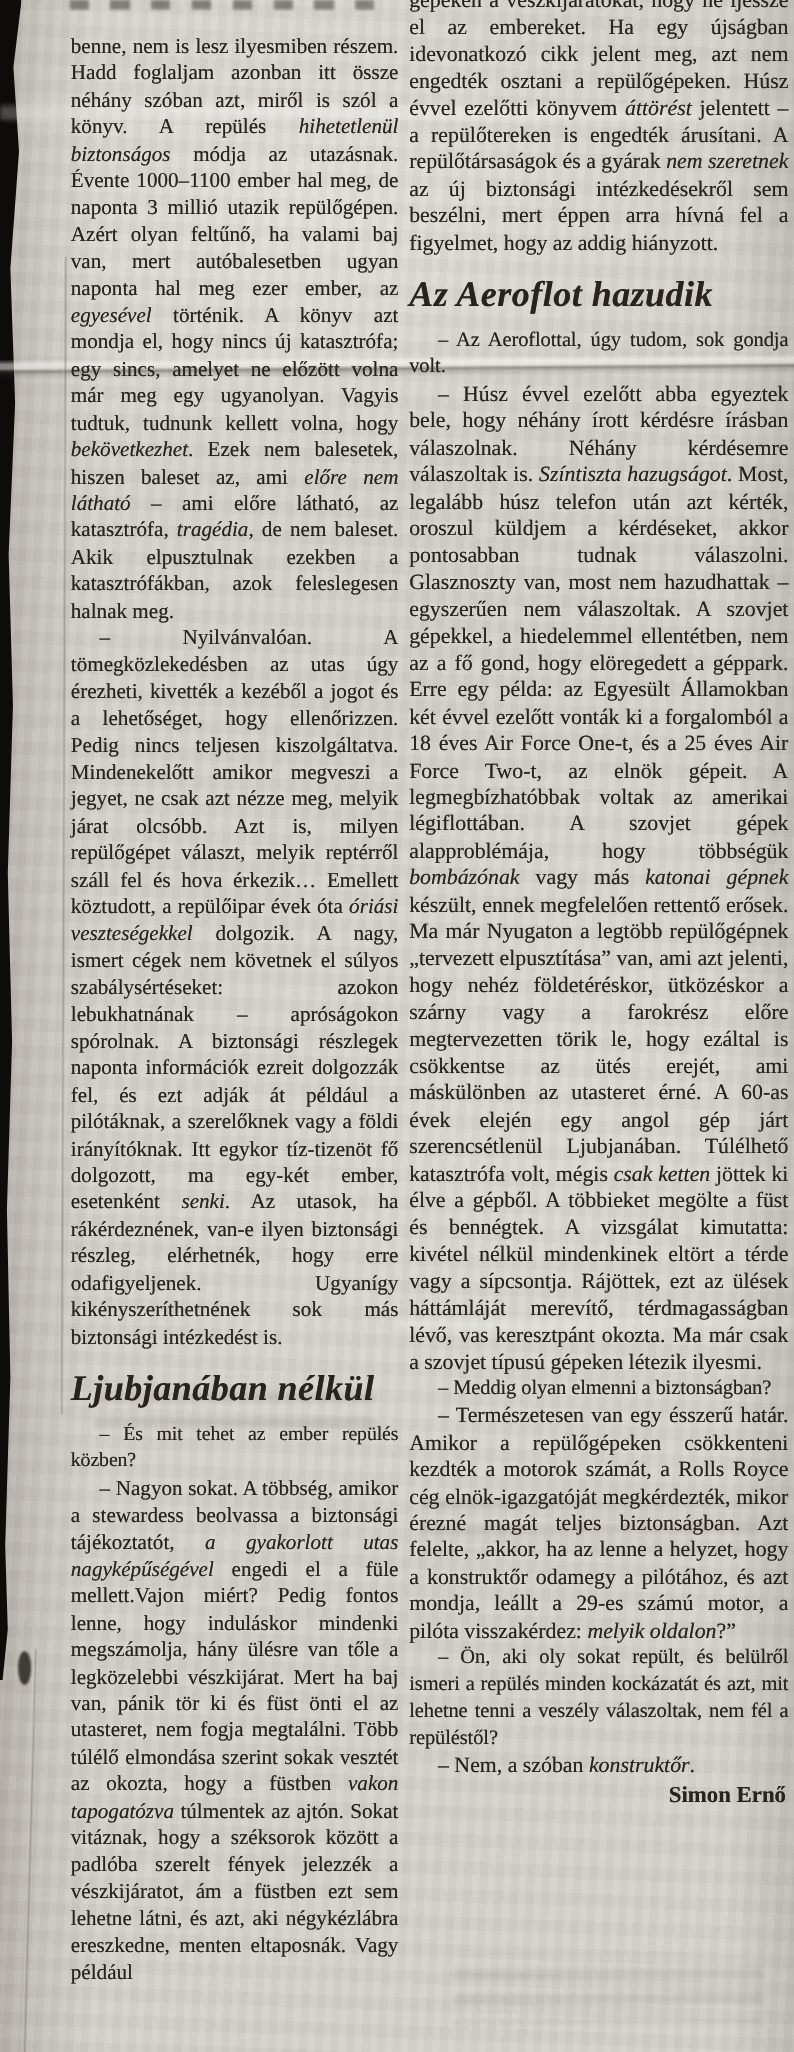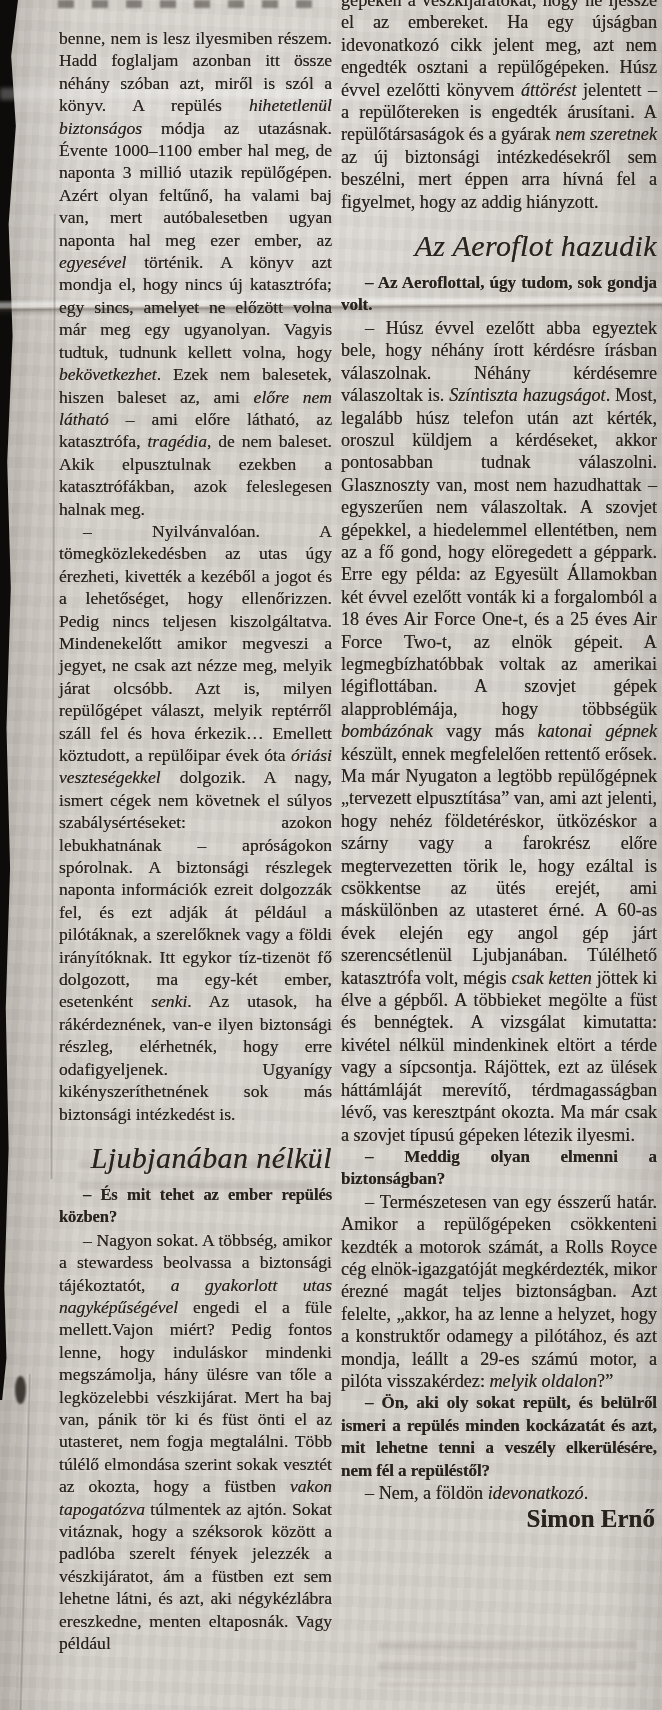--- a/index.html
+++ b/index.html
@@ -18,27 +18,27 @@
     content:"";position:absolute;inset:0;pointer-events:none;
     background:
       repeating-linear-gradient(93deg, rgba(0,0,0,.022) 0 7px, rgba(255,255,255,.028) 7px 13px),
       repeating-linear-gradient(2deg, rgba(0,0,0,.018) 0 11px, rgba(255,255,255,.022) 11px 23px);
   }
   .col{position:absolute;text-align:justify;text-shadow:0 0 .5px rgba(38,32,26,.65);}
   .col-left{left:59px;top:27px;width:273px;font-size:17.6px;line-height:22.4px;}
   .col-right{left:341px;top:-11px;width:316px;font-size:18.2px;line-height:22.4px;}
   .para{margin:0;text-indent:24px;}
   .para.cont{text-indent:0;}
-  .q{font-weight:bold;font-size:.94em;letter-spacing:-.1px;}
+  .q{font-weight:normal;font-size:.94em;letter-spacing:-.1px;}
   .it{font-style:italic;}
   h2.heading{
-    margin:15px 0 8px;text-align:right;text-indent:0;
-    font-style:italic;font-weight:normal;font-size:30px;line-height:36px;letter-spacing:.4px;
+    margin:15px 0 8px;text-align:left;text-indent:0;
+    font-style:italic;font-weight:bold;font-size:30px;line-height:36px;letter-spacing:.4px;
   }
-  .byline{margin:4px 2px 0 0;text-align:right;font-weight:bold;font-size:25px;text-indent:0;}
+  .byline{margin:4px 2px 0 0;text-align:right;font-weight:bold;font-size:19px;text-indent:0;}
 
   
   .edge-black{
     position:absolute;left:0;top:0;width:18px;height:1400px;background:#0d0c0b;filter:blur(.4px);
     clip-path:polygon(0 0,100% 0,62% 4%,88% 9%,48% 16%,70% 24%,40% 33%,60% 42%,36% 52%,56% 62%,32% 72%,48% 82%,24% 92%,36% 97%,12% 100%,0 100%);
   }
   .blob{position:absolute;left:15px;top:1376px;width:11px;height:28px;background:#2a2621;border-radius:50%;filter:blur(1px);opacity:.85;}
   .crease-h{
     position:absolute;left:-6px;top:297px;width:680px;height:17px;transform:rotate(-.45deg);
     background:linear-gradient(180deg,rgba(255,255,255,0) 0,rgba(255,255,255,.50) 26%,rgba(238,234,228,.55) 44%,rgba(70,64,57,.44) 60%,rgba(70,64,57,.16) 76%,rgba(0,0,0,0) 100%);
@@ -83,17 +83,17 @@
       <p class="para q"><span>– És mit tehet az ember repülés közben?</span></p>
       <p class="para"><span>– Nagyon sokat. A többség, amikor a stewardess beolvassa a biztonsági tájékoztatót, </span><span class="it">a gyakorlott utas nagyképűségével</span><span> engedi el a füle mellett.Vajon miért? Pedig fontos lenne, hogy induláskor mindenki megszámolja, hány ülésre van tőle a legközelebbi vészkijárat. Mert ha baj van, pánik tör ki és füst önti el az utasteret, nem fogja megtalálni. Több túlélő elmondása szerint sokak vesztét az okozta, hogy a füstben </span><span class="it">vakon tapogatózva</span><span> túlmentek az ajtón. Sokat vitáznak, hogy a széksorok között a padlóba szerelt fények jelezzék a vészkijáratot, ám a füstben ezt sem lehetne látni, és azt, aki négykézlábra ereszkedne, menten eltaposnák. Vagy például</span></p>
     </div>
   <div class="col col-right">
       <p class="para cont"><span>gépeken a vészkijáratokat, hogy ne ijessze el az embereket. Ha egy újságban idevonatkozó cikk jelent meg, azt nem engedték osztani a repülőgépeken. Húsz évvel ezelőtti könyvem </span><span class="it">áttörést</span><span> jelentett – a repülőtereken is engedték árusítani. A repülőtársaságok és a gyárak </span><span class="it">nem szeretnek</span><span> az új biztonsági intézkedésekről sem beszélni, mert éppen arra hívná fel a figyelmet, hogy az addig hiányzott.</span></p>
       <h2 class="heading"><span>Az Aeroflot hazudik</span></h2>
       <p class="para q"><span>– Az Aeroflottal, úgy tudom, sok gondja volt.</span></p>
       <p class="para"><span>– Húsz évvel ezelőtt abba egyeztek bele, hogy néhány írott kérdésre írásban válaszolnak. Néhány kérdésemre válaszoltak is. </span><span class="it">Színtiszta hazugságot</span><span>. Most, legalább húsz telefon után azt kérték, oroszul küldjem a kérdéseket, akkor pontosabban tudnak válaszolni. Glasznoszty van, most nem hazudhattak – egyszerűen nem válaszoltak. A szovjet gépekkel, a hiedelemmel ellentétben, nem az a fő gond, hogy elöregedett a géppark. Erre egy példa: az Egyesült Államokban két évvel ezelőtt vonták ki a forgalomból a 18 éves Air Force One-t, és a 25 éves Air Force Two-t, az elnök gépeit. A legmegbízhatóbbak voltak az amerikai légiflottában. A szovjet gépek alapproblémája, hogy többségük </span><span class="it">bombázónak</span><span> vagy más </span><span class="it">katonai gépnek</span><span> készült, ennek megfelelően rettentő erősek. Ma már Nyugaton a legtöbb repülőgépnek „tervezett elpusztítása” van, ami azt jelenti, hogy nehéz földetéréskor, ütközéskor a szárny vagy a farokrész előre megtervezetten törik le, hogy ezáltal is csökkentse az ütés erejét, ami máskülönben az utasteret érné. A 60-as évek elején egy angol gép járt szerencsétlenül Ljubjanában. Túlélhető katasztrófa volt, mégis </span><span class="it">csak ketten</span><span> jöttek ki élve a gépből. A többieket megölte a füst és bennégtek. A vizsgálat kimutatta: kivétel nélkül mindenkinek eltört a térde vagy a sípcsontja. Rájöttek, ezt az ülések háttámláját merevítő, térdmagasságban lévő, vas keresztpánt okozta. Ma már csak a szovjet típusú gépeken létezik ilyesmi.</span></p>
       <p class="para q"><span>– Meddig olyan elmenni a biztonságban?</span></p>
       <p class="para"><span>– Természetesen van egy ésszerű határ. Amikor a repülőgépeken csökkenteni kezdték a motorok számát, a Rolls Royce cég elnök-igazgatóját megkérdezték, mikor érezné magát teljes biztonságban. Azt felelte, „akkor, ha az lenne a helyzet, hogy a konstruktőr odamegy a pilótához, és azt mondja, leállt a 29-es számú motor, a pilóta visszakérdez: </span><span class="it">melyik oldalon</span><span>?”</span></p>
-      <p class="para q"><span>– Ön, aki oly sokat repült, és belülről ismeri a repülés minden kockázatát és azt, mit lehetne tenni a veszély elkerülésére, nem fél a repüléstől?</span></p>
-      <p class="para"><span>– Nem, a földön </span><span class="it">idevonatkozó</span><span>.</span></p>
+      <p class="para q"><span>– Ön, aki oly sokat repült, és belülről ismeri a repülés minden kockázatát és azt, mit lehetne tenni a veszély válaszoltak, nem fél a repüléstől?</span></p>
+      <p class="para"><span>– Nem, a szóban </span><span class="it">konstruktőr</span><span>.</span></p>
       <p class="byline"><span>Simon Ernő</span></p>
     </div>
 </div>
 
 </body></html>

